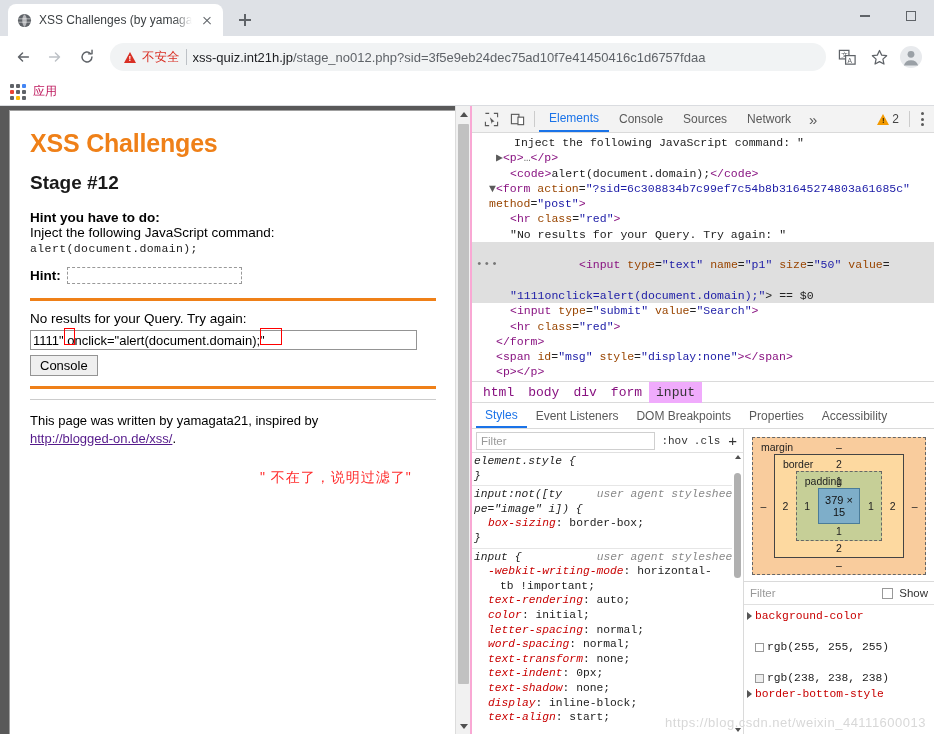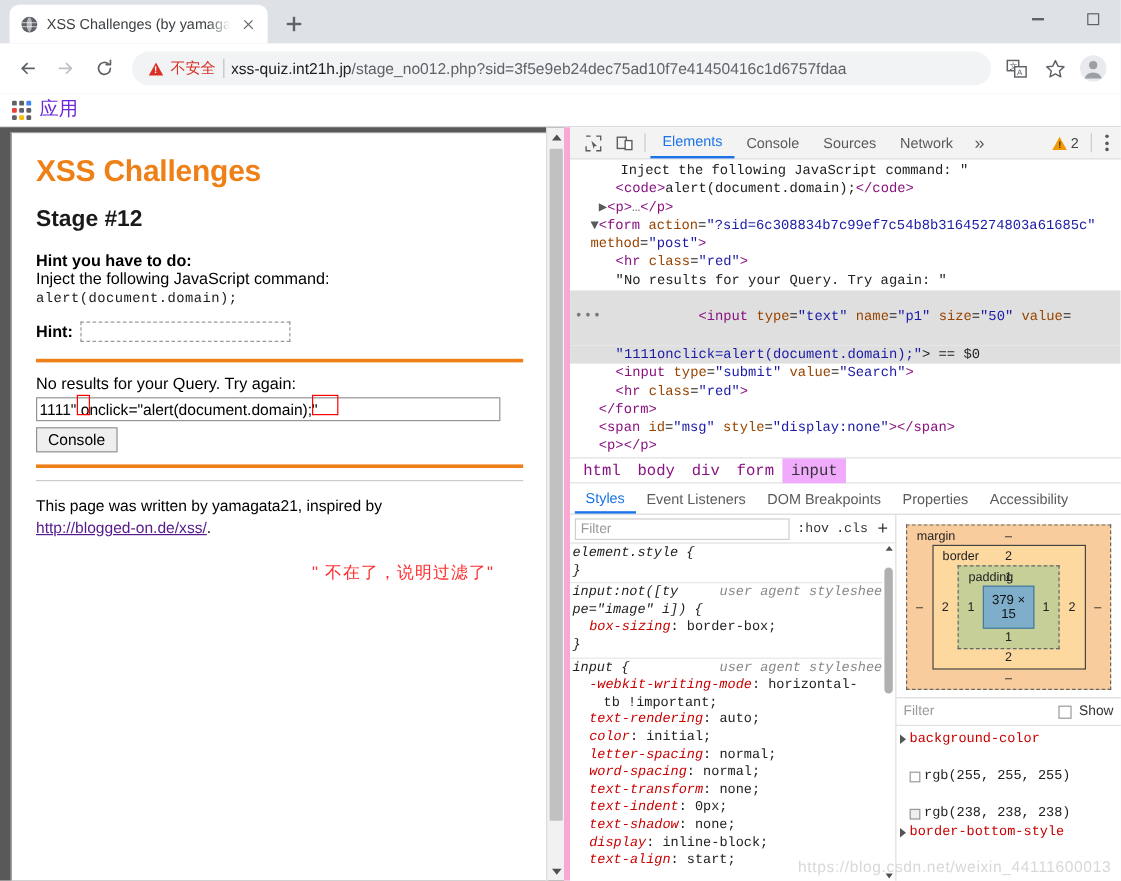--- a/index.html
+++ b/index.html
@@ -57,21 +57,21 @@
   .omni-sep { width:1px; height:16px; background:#bdc1c6; }
   .omni-url { font-size:13px; color:#202124; white-space:nowrap; overflow:hidden; flex:1 1 auto; }
   .omni-url .dim { color:#5f6368; }
   .tb-right { display:flex; align-items:center; gap:2px; }
   .tbicon { width:30px; height:30px; display:flex; align-items:center; justify-content:center; }
 
   
   .bookmarks { height:28px; background:#fff; display:flex; align-items:center; padding:0 10px; gap:7px; border-bottom:1px solid #dadce0; }
   .apps-grid { width:16px; height:16px; display:grid; grid-template-columns:repeat(3,4px); grid-template-rows:repeat(3,4px); gap:2px; }
   .apps-grid i { display:block; width:4px; height:4px; border-radius:1px; }
-  .bk-label { font-size:16px; color:#6d28d9; }
+  .bk-label { font-size:12px; color:#be185d; }
 
   
   .viewport { flex:1 1 auto; display:flex; min-height:0; background:#fff; position:relative; }
 
   
   .webpane { width:470px; flex:0 0 470px; background:#595959; position:relative; overflow:hidden; }
   .page-card {
     position:absolute; left:9px; top:4px; width:448px; height:640px;
     background:#fff; border:1px solid #a0a0a0;
   }
@@ -106,21 +106,21 @@
 
   
   .page-scroll { position:absolute; right:0; top:0; width:15px; height:100%; background:#f1f1f1; border-left:1px solid #dcdcdc; }
   .ps-thumb { position:absolute; left:2px; top:18px; width:11px; height:560px; background:#c1c1c1; border-radius:1px; }
   .ps-arrow { position:absolute; left:0; width:15px; height:16px; display:flex; align-items:center; justify-content:center; }
   .ps-arrow.up { top:0; } .ps-arrow.down { bottom:0; }
   .tri-up { width:0;height:0;border-left:4px solid transparent;border-right:4px solid transparent;border-bottom:5px solid #505050; }
   .tri-dn { width:0;height:0;border-left:4px solid transparent;border-right:4px solid transparent;border-top:5px solid #505050; }
 
   
-  .devtools { flex:1 1 auto; display:flex; flex-direction:column; background:#fff; border-left:5px solid #f9a8d4; min-width:0; }
+  .devtools { flex:1 1 auto; display:flex; flex-direction:column; background:#fff; border-left:2px solid #f9a8d4; min-width:0; }
   .dt-toolbar { height:27px; display:flex; align-items:center; border-bottom:1px solid #dadada; background:#f3f3f3; padding-left:6px; }
   .dt-ticon { width:26px; height:24px; display:flex; align-items:center; justify-content:center; }
   .dt-vsep { width:1px; height:16px; background:#ccc; margin:0 4px; }
   .dt-tab { font-size:12px; color:#5a5a5a; padding:0 10px; height:26px; display:flex; align-items:center; white-space:nowrap; }
   .dt-tab.active { color:#1a73e8; border-bottom:2px solid #1a73e8; }
   .dt-more { font-size:15px; color:#5a5a5a; padding:0 8px; }
   .dt-spacer { flex:1 1 auto; }
   .dt-warn { display:flex; align-items:center; gap:3px; padding-right:6px; font-size:12px; color:#444; }
   .warn-y { width:0;height:0;border-left:6px solid transparent;border-right:6px solid transparent;border-bottom:11px solid #f29900; position:relative; }
   .warn-y::after { content:"!"; position:absolute; left:-1.4px; top:2.5px; font-size:8px; color:#3c2c00; font-weight:bold; line-height:9px; }
@@ -375,23 +375,23 @@
         <div class="dt-kebab">
             <i></i>
             <i></i>
             <i></i>
           </div>
       </div>
 
       <div class="dom-tree">
         <div class="dl"><span class="txtnode" style="padding-left:38px;">Inject the following JavaScript command: "</span></div>
 
+        <div class="dl" style="padding-left:24px;"><span class="arrow-r">▶</span><span class="tagname">&lt;p&gt;</span><span class="gray">…</span><span class="tagname">&lt;/p&gt;</span></div>
+
         <div class="dl" style="padding-left:38px;"><span class="tagname">&lt;code&gt;</span><span class="txtnode">alert(document.domain);</span><span class="tagname">&lt;/code&gt;</span></div>
-
-        <div class="dl" style="padding-left:24px;"><span class="arrow-r">▶</span><span class="tagname">&lt;p&gt;</span><span class="gray">…</span><span class="tagname">&lt;/p&gt;</span></div>
 
         <div class="dl" style="padding-left:17px;"><span class="arrow-r">▼</span><span class="tagname">&lt;form </span><span class="attrname">action</span><span class="punct">=</span><span class="attrval">"?sid=6c308834b7c99ef7c54b8b31645274803a61685c"</span></div>
 
         <div class="dl" style="padding-left:17px;"><span class="attrname">method</span><span class="punct">=</span><span class="attrval">"post"</span><span class="tagname">&gt;</span></div>
 
         <div class="dl" style="padding-left:38px;"><span class="tagname">&lt;hr </span><span class="attrname">class</span><span class="punct">=</span><span class="attrval">"red"</span><span class="tagname">&gt;</span></div>
 
         <div class="dl" style="padding-left:38px;"><span class="txtnode">"No results for your Query. Try again: "</span></div>
 
         <div class="dl sel" style="padding-left:38px; position:relative;">

